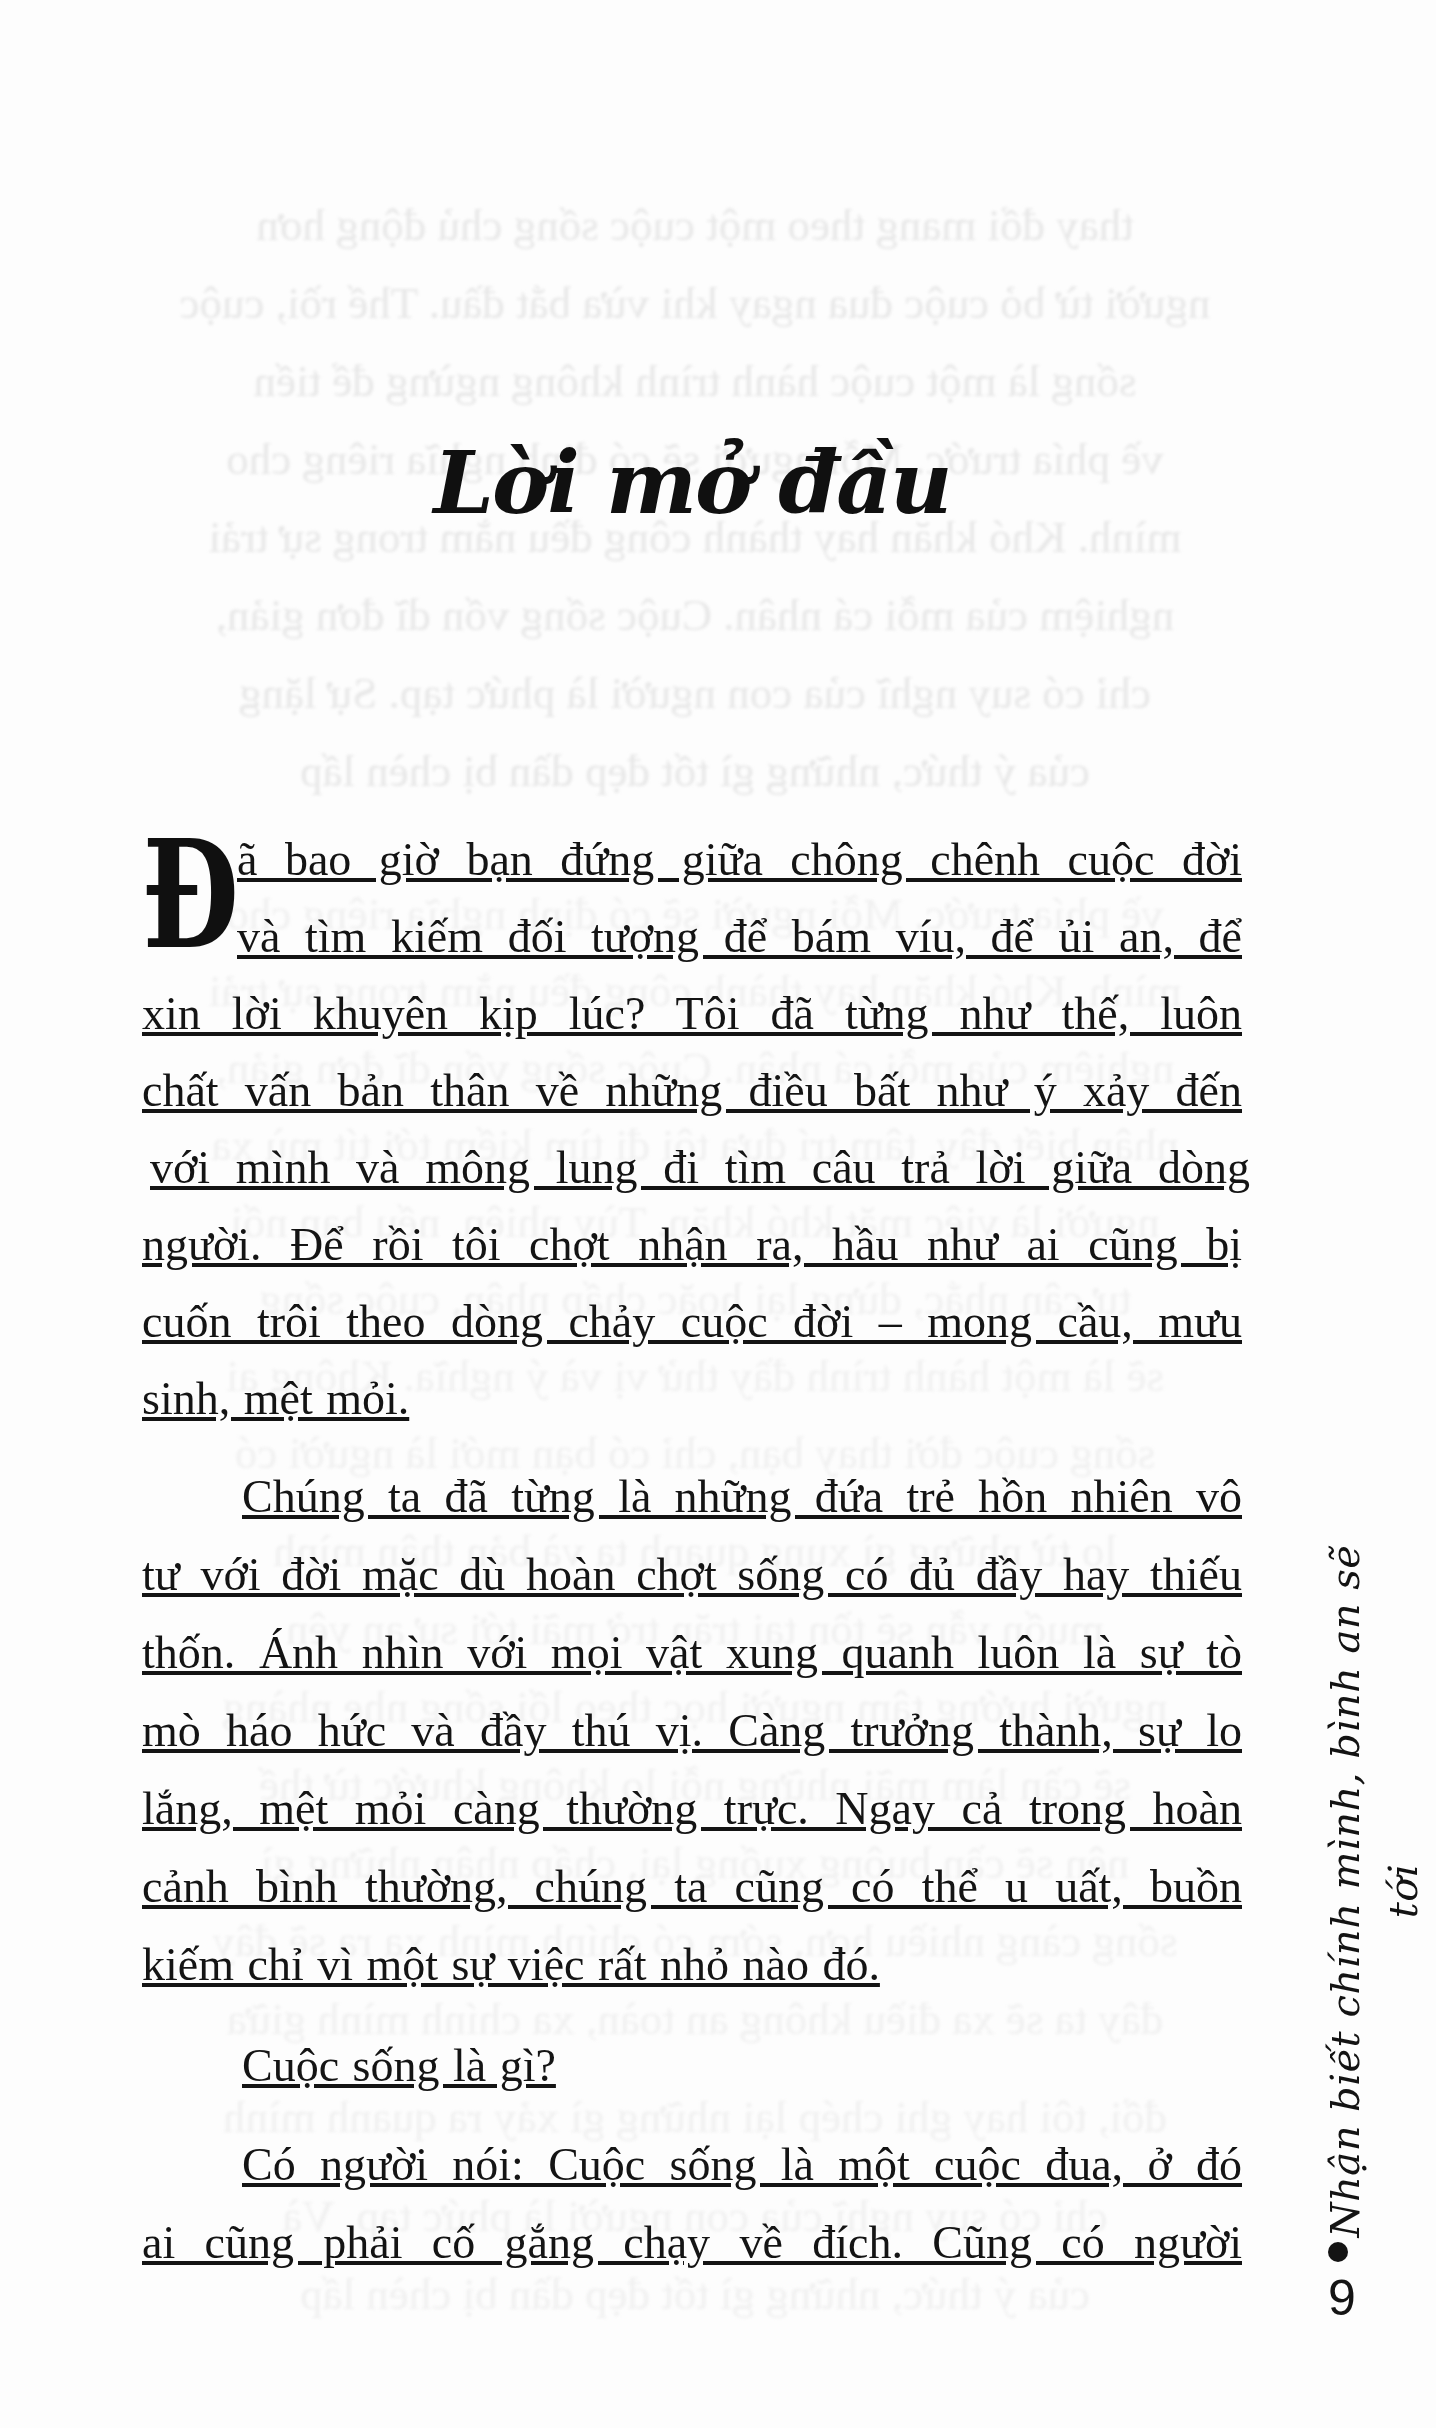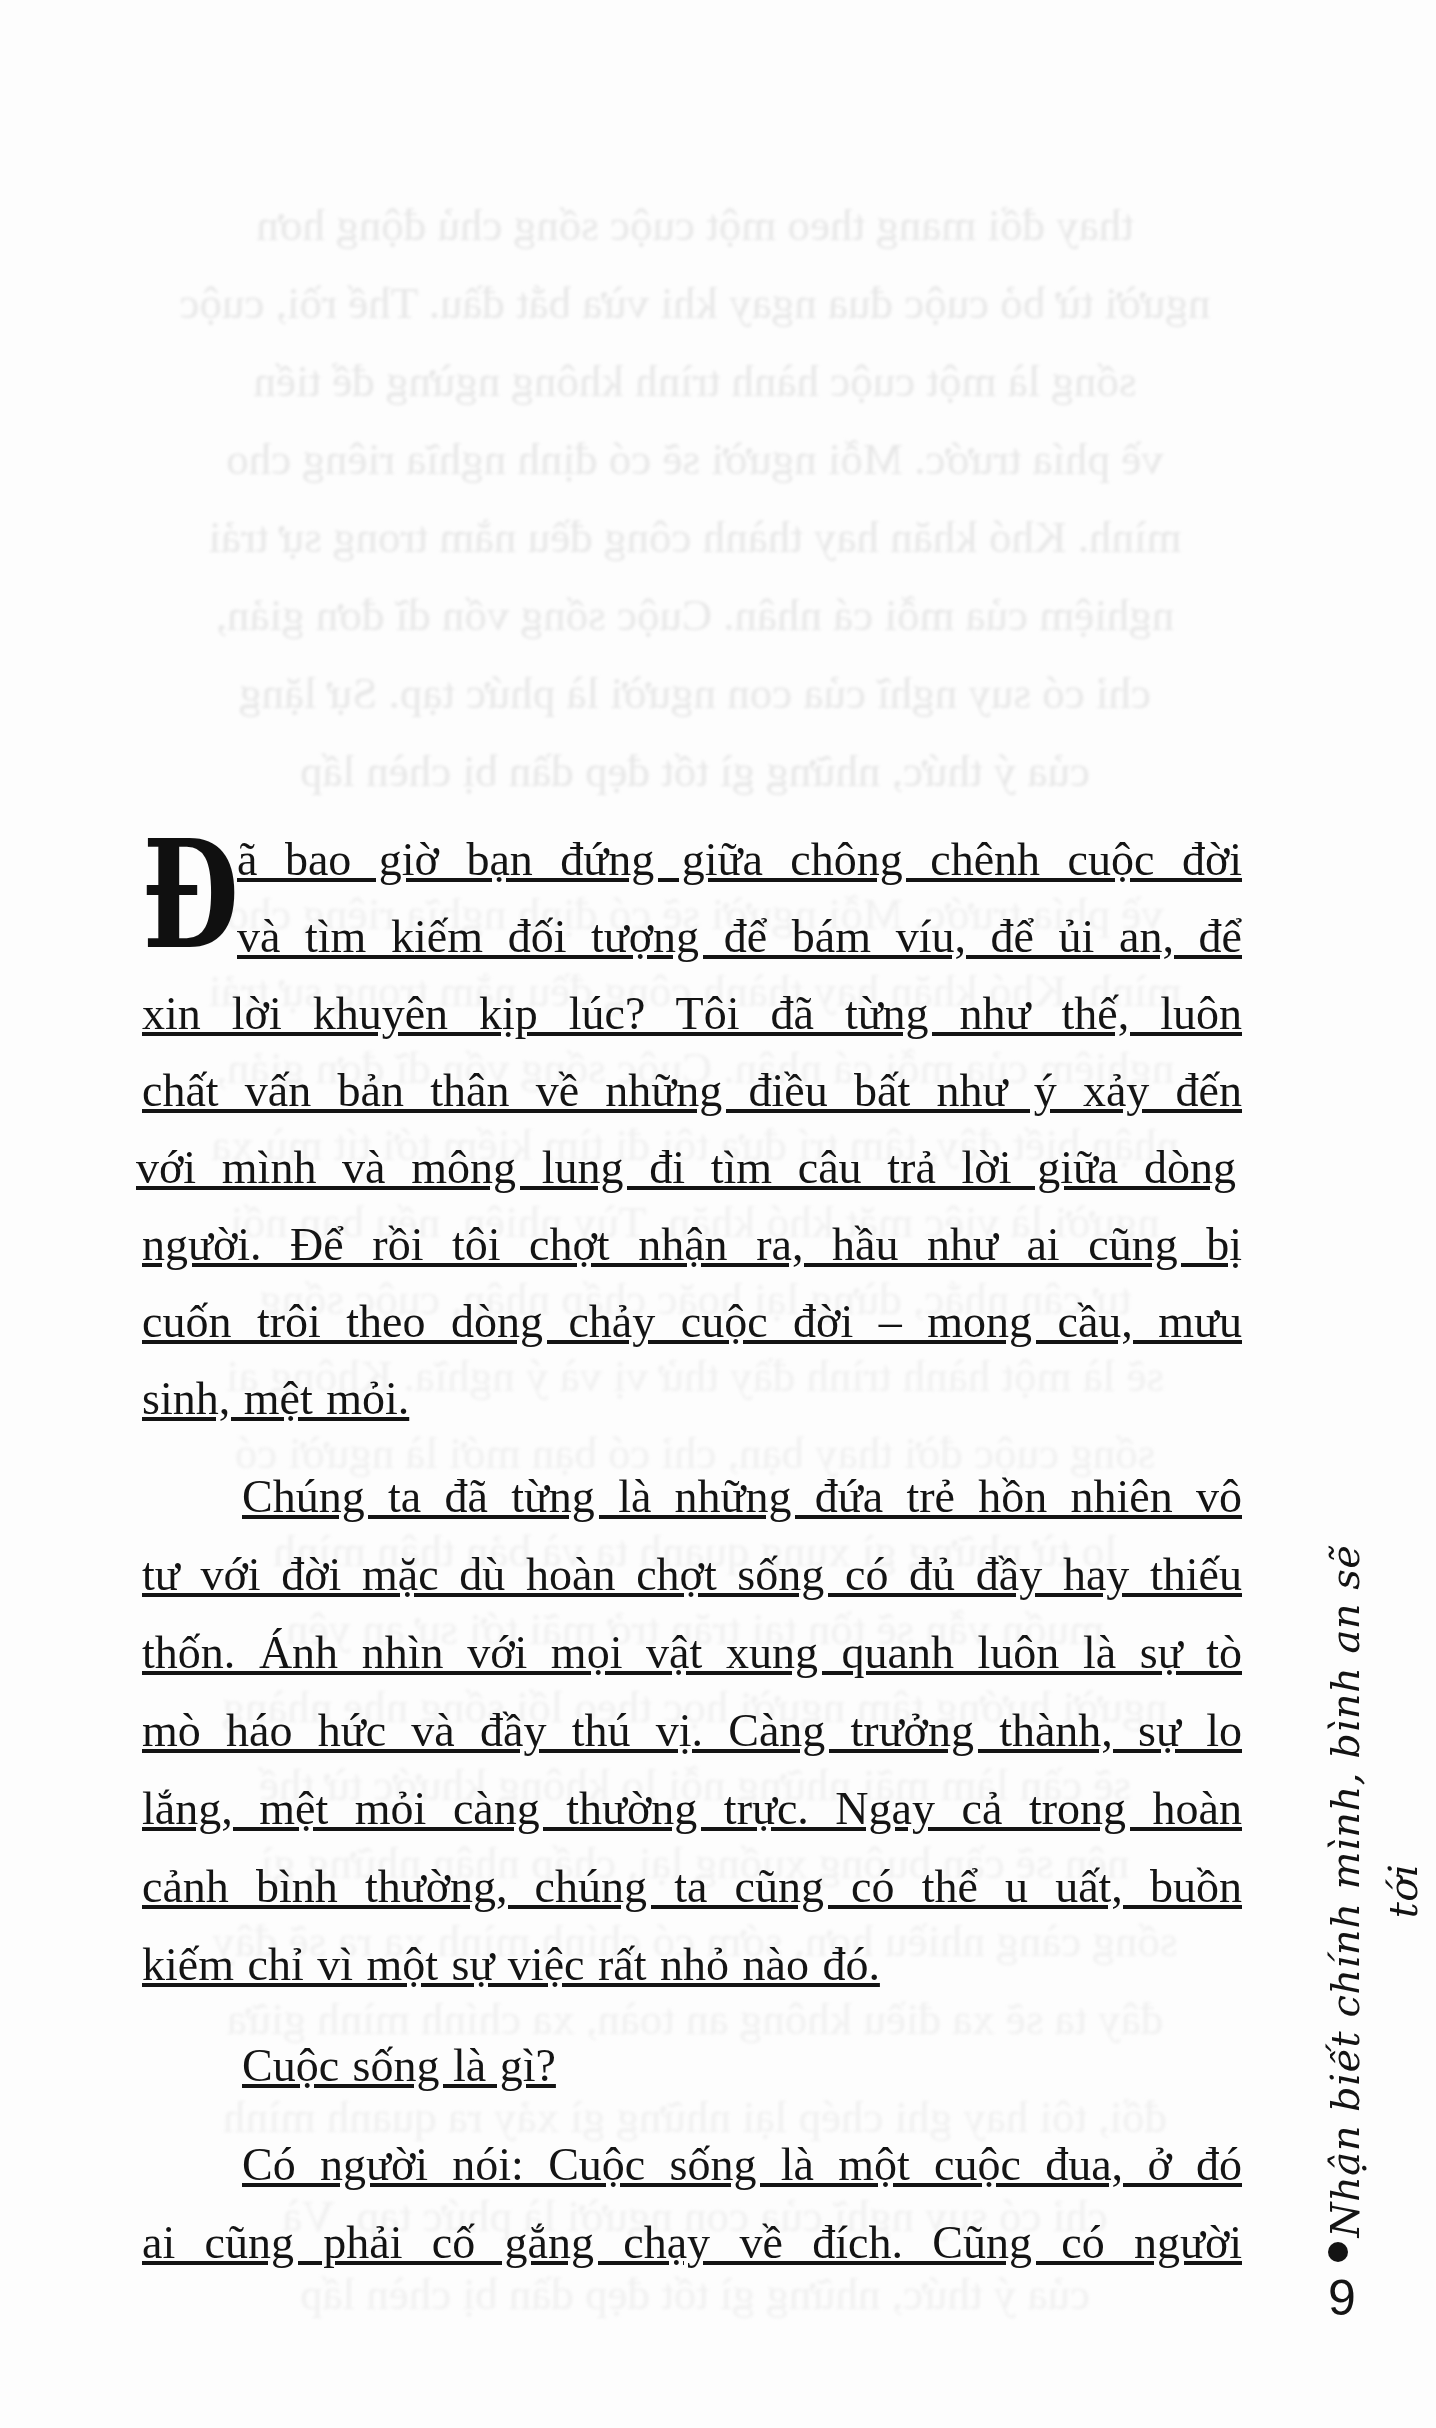--- a/index.html
+++ b/index.html
@@ -78,29 +78,30 @@
       <div class="ghost g-soft" style="top: 1678px;">người hướng tâm người học theo lối sống nhẹ nhàng</div>
       <div class="ghost g-soft" style="top: 1756px;">sẽ cần làm mãi những nỗi lo không khước từ thế</div>
       <div class="ghost g-soft" style="top: 1834px;">nên sẽ cần buông xuống lại, chấp nhận những gì</div>
       <div class="ghost g-soft" style="top: 1912px;">sống càng nhiều hơn, sớm có chính mình xa ra sẽ đây</div>
       <div class="ghost g-soft" style="top: 1990px;">đây ta sẽ xa điều không an toàn, xa chính mình giữa</div>
       <div class="ghost g-soft" style="top: 2088px;">đổi, tôi hay ghi chép lại những gì xảy ra quanh mình</div>
       <div class="ghost g-soft" style="top: 2187px;">chỉ có suy nghĩ của con người là phức tạp. Và</div>
       <div class="ghost g-soft" style="top: 2265px;">của ý thức, những gì tốt đẹp dần bị chèn lấp</div>
     </div>
 
+  <h1 class="title">Lời mở đầu</h1>
 
   <div class="dropcap">Đ</div>
 
   <div id="body-layer">
       <div class="line" style="top: 830px; left: 237px; width: 1005px;">ã bao giờ bạn đứng giữa chông chênh cuộc đời</div>
       <div class="line" style="top: 907px; left: 237px; width: 1005px;">và tìm kiếm đối tượng để bám víu, để ủi an, để</div>
       <div class="line" style="top: 984px; left: 142px; width: 1100px;">xin lời khuyên kịp lúc? Tôi đã từng như thế, luôn</div>
       <div class="line" style="top: 1061px; left: 142px; width: 1100px;">chất vấn bản thân về những điều bất như ý xảy đến</div>
-      <div class="line" style="top: 1138px; left: 136px; width: 1100px;">với mình và mông lung đi tìm câu trả lời giữa dòng</div>
+      <div class="line" style="top: 1138px; left: 150px; width: 1100px;">với mình và mông lung đi tìm câu trả lời giữa dòng</div>
       <div class="line" style="top: 1215px; left: 142px; width: 1100px;">người. Để rồi tôi chợt nhận ra, hầu như ai cũng bị</div>
       <div class="line" style="top: 1292px; left: 142px; width: 1100px;">cuốn trôi theo dòng chảy cuộc đời – mong cầu, mưu</div>
       <div class="line last" style="top: 1369px; left: 142px; width: 1100px;">sinh, mệt mỏi.</div>
       <div class="line" style="top: 1467px; left: 242px; width: 1000px;">Chúng ta đã từng là những đứa trẻ hồn nhiên vô</div>
       <div class="line" style="top: 1545px; left: 142px; width: 1100px;">tư với đời mặc dù hoàn chợt sống có đủ đầy hay thiếu</div>
       <div class="line" style="top: 1623px; left: 142px; width: 1100px;">thốn. Ánh nhìn với mọi vật xung quanh luôn là sự tò</div>
       <div class="line" style="top: 1701px; left: 142px; width: 1100px;">mò háo hức và đầy thú vị. Càng trưởng thành, sự lo</div>
       <div class="line" style="top: 1779px; left: 142px; width: 1100px;">lắng, mệt mỏi càng thường trực. Ngay cả trong hoàn</div>
       <div class="line" style="top: 1857px; left: 142px; width: 1100px;">cảnh bình thường, chúng ta cũng có thể u uất, buồn</div>
       <div class="line last" style="top: 1935px; left: 142px; width: 1100px;">kiếm chỉ vì một sự việc rất nhỏ nào đó.</div>

